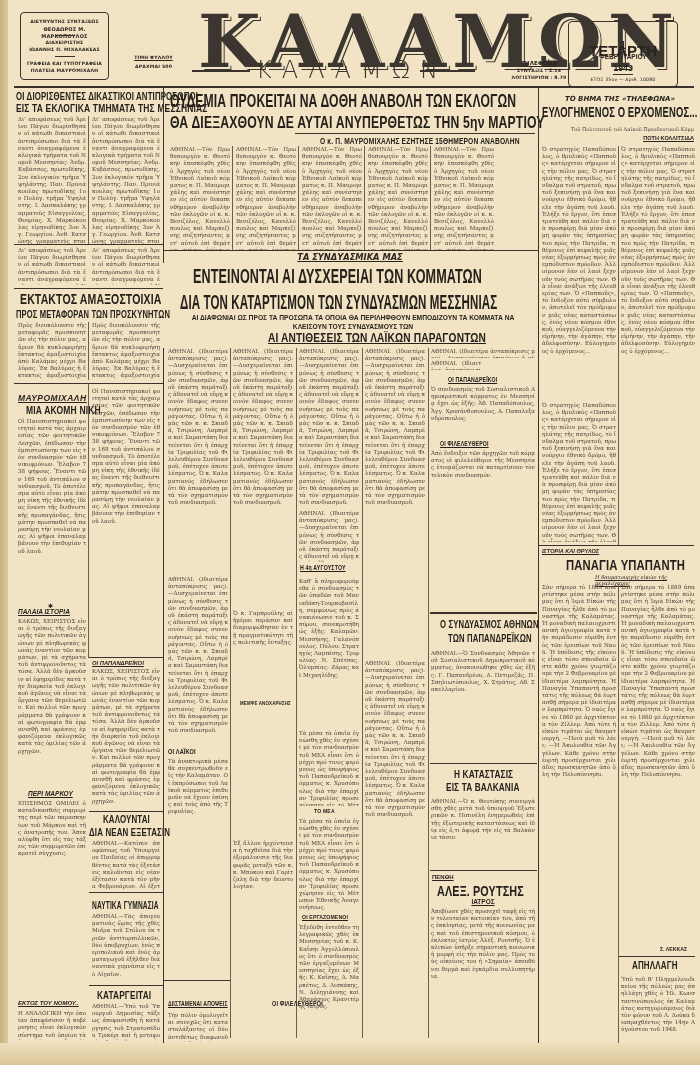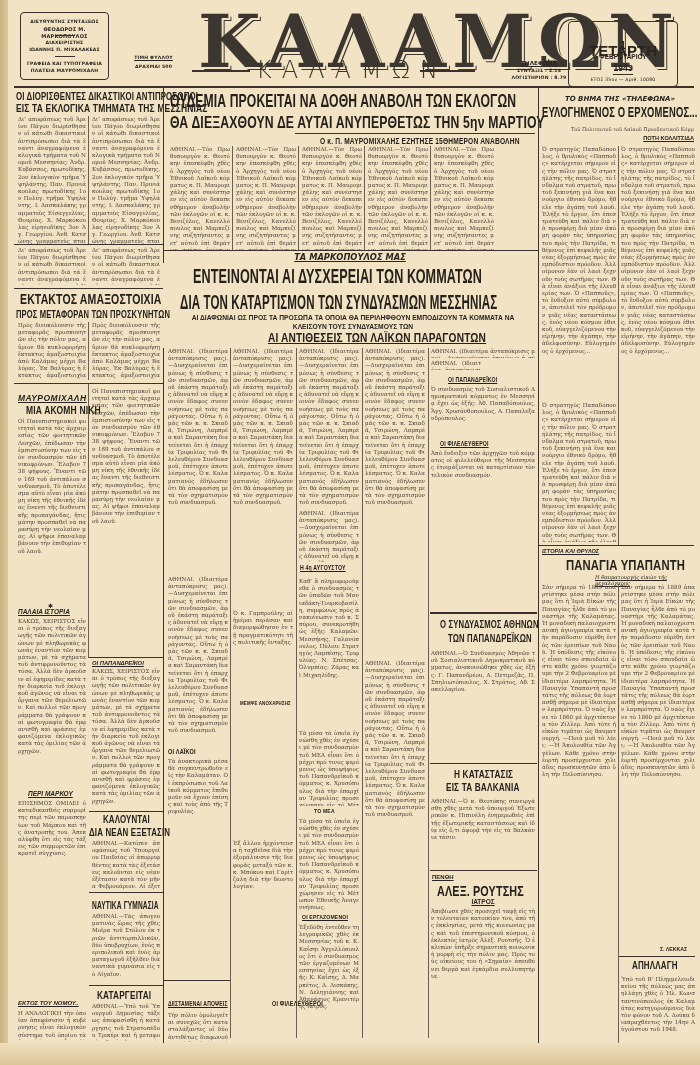--- a/index.html
+++ b/index.html
@@ -84,21 +84,21 @@
 <div class="kicker abs" style="left:540px;top:95px;width:160px;font-size:7px;">ΤΟ ΒΗΜΑ ΤΗΣ «ΤΗΛΕΦΩΝΑ»</div>
 <div class="hd abs" style="left:542px;top:104px;font-size:14.5px;transform:scaleX(0.65);">ΕΥΛΟΓΗΜΕΝΟΣ Ο ΕΡΧΟΜΕΝΟΣ...</div>
 <div class="body abs" style="left:568px;top:126px;width:126px;height:8px;font-size:5px;text-align:right;">Τοῦ Πολιτευτοῦ τοῦ Λαϊκοῦ Προοδευτικοῦ Κόμματος κ.</div>
 <div class="abs" style="left:620px;top:135px;width:74px;font-family:'Liberation Sans',sans-serif;font-weight:bold;font-size:5.6px;text-align:right;text-decoration:underline;">ΠΟΤΗ ΚΟΛΛΙΤΣΙΔΑ</div>
 <div class="body abs" style="left:542px;top:146px;width:74px;height:254px;">Ὁ στρατηγὸς Παπαδόπουλος, ὁ θρυλικὸς «Παπποῦς» κατέρχεται σήμερον εἰς τὴν πόλιν μας. Ὁ στρατηλάτης τῆς πατρίδος, τὸ ἴνδαλμα τοῦ στρατοῦ, πρωτοῦ ξεκινήσῃ γιὰ ἕνα καινούργιο ἐθνικὸ δρόμο, ἤθελε τὴν ἀγάπη τοῦ λαοῦ. Ἐλήξε τὸ ἔργον, ὅτι ἐπεστρατεύθη καὶ πάλιν διὰ νὰ προσφέρῃ διὰ μίαν ἀκόμη φορὰν τὰς ὑπηρεσίας του πρὸς τὴν Πατρίδα, τιθέμενος ἐπὶ κεφαλῆς μιᾶς νέας ἐξορμήσεως πρὸς ἀνεμπόδιστον πρόοδον. Ἀλλοίμονον ἐὰν οἱ λαοὶ ξεχνοῦν τοὺς σωτῆρας των. Θὰ εἶναι ἀνάξιοι τῆς ἐλευθερίας των. Ὁ «Παπποῦς», τὸ ἔνδοξον αὐτὸ σύμβολον, ἀποτελεῖ τὸν πρόδρομον μιᾶς νέας καταστάσεως, ἑνὸς νέου κόσμου ἐθνικοῦ, εὐαγγελιζόμενου τὴν εἰρήνην, τὴν ἀγάπην, τὴν ἀδελφοσύνην. Εὐλογημένος ὁ ἐρχόμενος...</div>
 <div class="vrule abs" style="left:618px;top:146px;height:400px;"></div>
 <div class="body abs" style="left:621px;top:146px;width:74px;height:396px;">Ὁ στρατηγὸς Παπαδόπουλος, ὁ θρυλικὸς «Παπποῦς» κατέρχεται σήμερον εἰς τὴν πόλιν μας. Ὁ στρατηλάτης τῆς πατρίδος, τὸ ἴνδαλμα τοῦ στρατοῦ, πρωτοῦ ξεκινήσῃ γιὰ ἕνα καινούργιο ἐθνικὸ δρόμο, ἤθελε τὴν ἀγάπη τοῦ λαοῦ. Ἐλήξε τὸ ἔργον, ὅτι ἐπεστρατεύθη καὶ πάλιν διὰ νὰ προσφέρῃ διὰ μίαν ἀκόμη φορὰν τὰς ὑπηρεσίας του πρὸς τὴν Πατρίδα, τιθέμενος ἐπὶ κεφαλῆς μιᾶς νέας ἐξορμήσεως πρὸς ἀνεμπόδιστον πρόοδον. Ἀλλοίμονον ἐὰν οἱ λαοὶ ξεχνοῦν τοὺς σωτῆρας των. Θὰ εἶναι ἀνάξιοι τῆς ἐλευθερίας των. Ὁ «Παπποῦς», τὸ ἔνδοξον αὐτὸ σύμβολον, ἀποτελεῖ τὸν πρόδρομον μιᾶς νέας καταστάσεως, ἑνὸς νέου κόσμου ἐθνικοῦ, εὐαγγελιζόμενου τὴν εἰρήνην, τὴν ἀγάπην, τὴν ἀδελφοσύνην. Εὐλογημένος ὁ ἐρχόμενος...</div>
 <div class="body abs" style="left:542px;top:402px;width:74px;height:140px;">Ὁ στρατηγὸς Παπαδόπουλος, ὁ θρυλικὸς «Παπποῦς» κατέρχεται σήμερον εἰς τὴν πόλιν μας. Ὁ στρατηλάτης τῆς πατρίδος, τὸ ἴνδαλμα τοῦ στρατοῦ, πρωτοῦ ξεκινήσῃ γιὰ ἕνα καινούργιο ἐθνικὸ δρόμο, ἤθελε τὴν ἀγάπη τοῦ λαοῦ. Ἐλήξε τὸ ἔργον, ὅτι ἐπεστρατεύθη καὶ πάλιν διὰ νὰ προσφέρῃ διὰ μίαν ἀκόμη φορὰν τὰς ὑπηρεσίας του πρὸς τὴν Πατρίδα, τιθέμενος ἐπὶ κεφαλῆς μιᾶς νέας ἐξορμήσεως πρὸς ἀνεμπόδιστον πρόοδον. Ἀλλοίμονον ἐὰν οἱ λαοὶ ξεχνοῦν τοὺς σωτῆρας των. Θὰ εἶναι ἀνάξιοι τῆς ἐλευθερίας των. Ὁ «Παπποῦς», τὸ ἔνδοξον αὐτὸ σύμβολον, ἀποτελεῖ τὸν πρόδρομον μιᾶς νέας καταστάσεως, ἑνὸς νέου κόσμου ἐθνικοῦ, εὐαγγελιζόμενου τὴν εἰρήνην, τὴν ἀγάπην, τὴν ἀδελφοσύνην. Εὐλογημένος ὁ ἐρχόμενος...</div>
 
 <div class="bar" style="left:163px;top:250px;width:375px;height:1px;"></div>
-<div class="kicker abs" style="left:165px;top:252px;width:370px;text-decoration:underline;font-size:8.3px;">ΤΑ ΜΑΡΚΟΠΟΥΛΟΣ ΜΑΣ</div>
+<div class="kicker abs" style="left:165px;top:252px;width:370px;text-decoration:underline;font-size:8.3px;">ΤΑ ΣΥΝΔΥΑΣΜΙΚΑ ΜΑΣ</div>
 <div class="hd abs" style="left:193px;top:264px;font-size:21px;transform:scaleX(0.6);">ΕΝΤΕΙΝΟΝΤΑΙ ΑΙ ΔΥΣΧΕΡΕΙΑΙ ΤΩΝ ΚΟΜΜΑΤΩΝ</div>
 <div class="hd abs" style="left:180px;top:290px;font-size:21px;transform:scaleX(0.55);">ΔΙΑ ΤΟΝ ΚΑΤΑΡΤΙΣΜΟΝ ΤΩΝ ΣΥΝΔΥΑΣΜΩΝ ΜΕΣΣΗΝΙΑΣ</div>
 <div class="abs" style="left:188px;top:313px;width:330px;text-align:center;font-family:'Liberation Sans',sans-serif;font-weight:bold;font-size:6.7px;line-height:9px;">ΑΙ ΔΙΑΦΩΝΙΑΙ ΩΣ ΠΡΟΣ ΤΑ ΠΡΟΣΩΠΑ ΤΑ ΟΠΟΙΑ ΘΑ ΠΕΡΙΛΗΦΘΟΥΝ ΕΜΠΟΔΙΖΟΥΝ ΤΑ ΚΟΜΜΑΤΑ ΝΑ ΚΛΕΙΣΟΥΝ ΤΟΥΣ ΣΥΝΔΥΑΣΜΟΥΣ ΤΩΝ</div>
 <div class="hd abs" style="left:268px;top:330px;font-size:13px;transform:scaleX(0.78);text-decoration:underline;">ΑΙ ΑΝΤΙΘΕΣΕΙΣ ΤΩΝ ΛΑΪΚΩΝ ΠΑΡΑΓΟΝΤΩΝ</div>
 
 <div class="body abs" style="left:168px;top:348px;width:60px;height:225px;">ΑΘΗΝΑΙ. (Ιδιαιτέρα ἀνταπόκρισις μας).—Δυσχεραίνεται ἐπιμόνως ἡ σύνθεσις τῶν συνδυασμῶν, ἀφοῦ ἑκάστη παράταξις ἀδυνατεῖ νὰ εὕρῃ κοινὸν ἔδαφος συνεννοήσεως μὲ τοὺς παράγοντας. Οὕτω ἡ ὁμὰς τῶν κ. κ. Σκιαδᾶ, Τσιρώνη, Λαμπρέα καὶ Σαραντάκη διατείνεται ὅτι ἡ ἐπαρχία Τριφυλίας τοῦ Φιλελευθέρου Συνδυασμοῦ, ἐπέτυχεν ἀποτελέσματος. Ὁ κ. Καλαματιανὸς ἐδήλωσεν ὅτι θὰ ἀποφασίσῃ μετὰ τὸν σχηματισμὸν τοῦ συνδυασμοῦ.</div>
 <div class="vrule abs" style="left:230px;top:348px;height:690px;"></div>
 <div class="body abs" style="left:233px;top:348px;width:60px;height:260px;">ΑΘΗΝΑΙ. (Ιδιαιτέρα ἀνταπόκρισις μας).—Δυσχεραίνεται ἐπιμόνως ἡ σύνθεσις τῶν συνδυασμῶν, ἀφοῦ ἑκάστη παράταξις ἀδυνατεῖ νὰ εὕρῃ κοινὸν ἔδαφος συνεννοήσεως μὲ τοὺς παράγοντας. Οὕτω ἡ ὁμὰς τῶν κ. κ. Σκιαδᾶ, Τσιρώνη, Λαμπρέα καὶ Σαραντάκη διατείνεται ὅτι ἡ ἐπαρχία Τριφυλίας τοῦ Φιλελευθέρου Συνδυασμοῦ, ἐπέτυχεν ἀποτελέσματος. Ὁ κ. Καλαματιανὸς ἐδήλωσεν ὅτι θὰ ἀποφασίσῃ μετὰ τὸν σχηματισμὸν τοῦ συνδυασμοῦ.</div>
 <div class="vrule abs" style="left:296px;top:348px;height:690px;"></div>
 <div class="body abs" style="left:299px;top:348px;width:60px;height:160px;">ΑΘΗΝΑΙ. (Ιδιαιτέρα ἀνταπόκρισις μας).—Δυσχεραίνεται ἐπιμόνως ἡ σύνθεσις τῶν συνδυασμῶν, ἀφοῦ ἑκάστη παράταξις ἀδυνατεῖ νὰ εὕρῃ κοινὸν ἔδαφος συνεννοήσεως μὲ τοὺς παράγοντας. Οὕτω ἡ ὁμὰς τῶν κ. κ. Σκιαδᾶ, Τσιρώνη, Λαμπρέα καὶ Σαραντάκη διατείνεται ὅτι ἡ ἐπαρχία Τριφυλίας τοῦ Φιλελευθέρου Συνδυασμοῦ, ἐπέτυχεν ἀποτελέσματος. Ὁ κ. Καλαματιανὸς ἐδήλωσεν ὅτι θὰ ἀποφασίσῃ μετὰ τὸν σχηματισμὸν τοῦ συνδυασμοῦ.</div>

